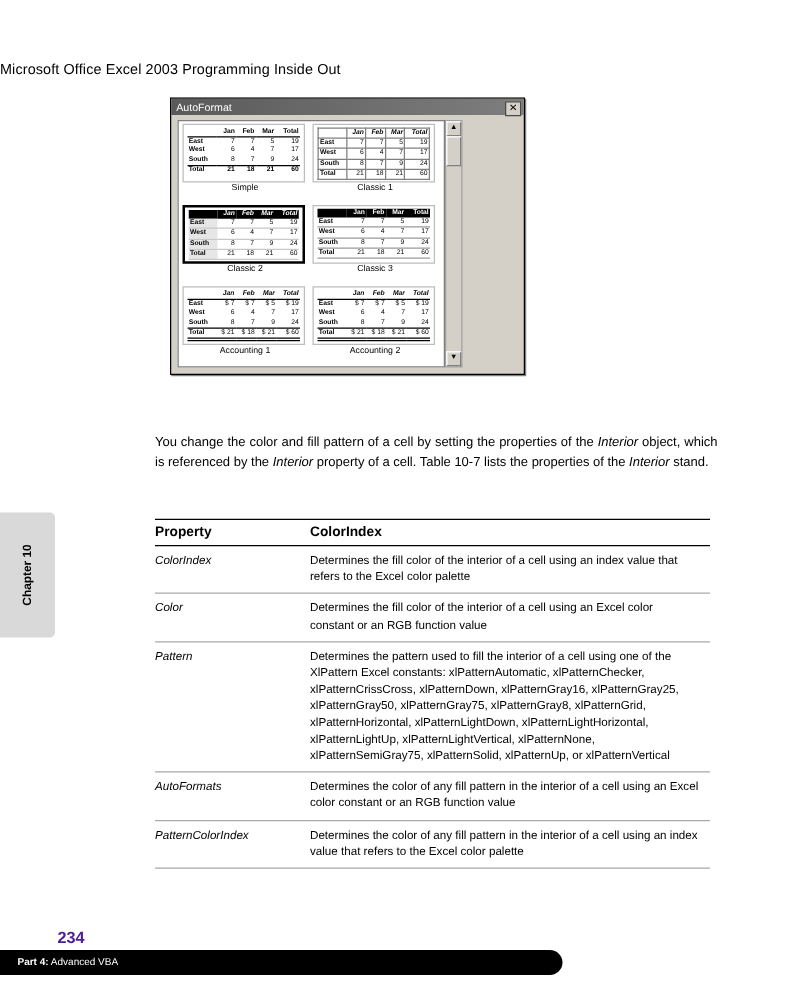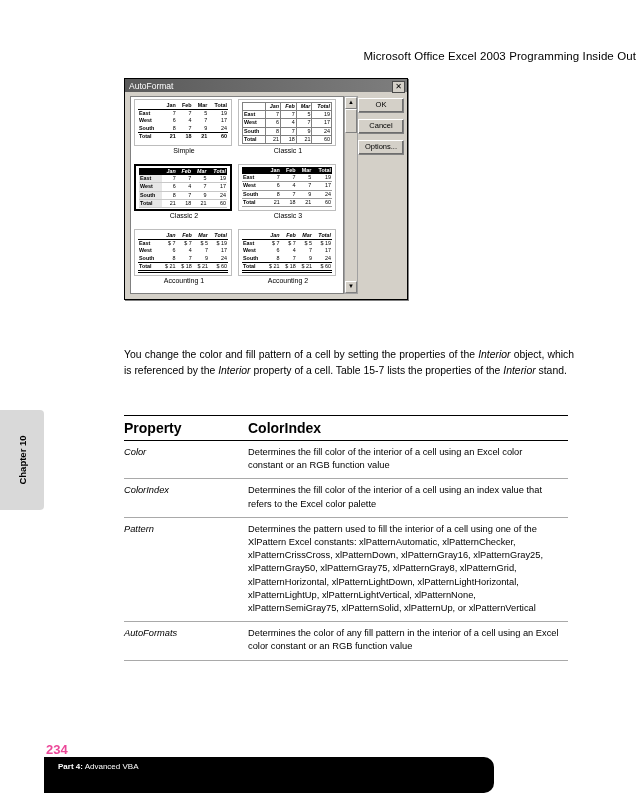--- a/index.html
+++ b/index.html
@@ -21,30 +21,30 @@
     height: 800px;
     background: #fff;
   }
 
   
   .running-head {
     position: absolute;
     top: 50px;
     left: 0;
     width: 636px;
-    text-align: right;
+    text-align: left;
     font-size: 11.5px;
     color: #000;
     letter-spacing: .1px;
   }
 
   
   .figure-wrap {
     position: absolute;
-    left: 124px;
+    left: 136px;
     top: 78px;
     width: 284px;
     height: 222px;
   }
   .dialog {
     width: 282px;
     height: 220px;
     background: #d4d0c8;
     border: 1px solid #000;
     box-shadow: 1px 1px 0 #808080;
@@ -262,21 +262,21 @@
     left: 124px;
     top: 415px;
     width: 444px;
     border-collapse: collapse;
     font-size: 9.3px;
     color: #000;
   }
   .prop-table th {
     text-align: left;
     font-weight: bold;
-    font-size: 14px;
+    font-size: 11px;
     padding: 4px 0 4px 0;
     border-bottom: 1.2px solid #000;
     border-top: 1.2px solid #000;
   }
   .prop-table th.col-prop { width: 118px; }
   .prop-table td {
     vertical-align: top;
     padding: 5px 8px 6px 0;
     border-bottom: .8px solid #a9a9a9;
     line-height: 13.2px;
@@ -311,32 +311,31 @@
     color: #000;
   }
 
   
   .page-number {
     position: absolute;
     left: 46px;
     top: 742px;
     font-size: 13px;
     font-weight: bold;
-    color: #ec4899;
+    color: #4c1d95;
   }
   .footer-bar {
     position: absolute;
     left: 0;
-    bottom: 7px;
+    bottom: 20px;
     width: 450px;
-    height: 36px;
+    height: 20px;
     background: #000;
     border-top-right-radius: 10px;
     border-bottom-right-radius: 10px;
-    margin-left: 44px;
   }
   .footer-bar .ftxt {
     position: absolute;
     left: 14px;
     top: 5px;
     font-size: 8px;
     color: #fff;
   }
   .footer-bar .ftxt b { font-weight: bold; }
 </style>
@@ -634,59 +633,58 @@
               </div>
             </div>
         </div>
 
         <div class="scroll-col">
           <div class="scroll-btn">▲</div>
           <div class="scroll-thumb"></div>
           <div class="scroll-btn scroll-bottom">▼</div>
         </div>
 
-        <div class="btn-col">
-          <div class="dlg-btn">OK</div>
-          <div class="dlg-btn">Cancel</div>
-          <div class="dlg-btn">Options...</div>
-        </div>
       </div>
     </div>
   </div>
 
 
   <div class="body-par">
-    <span>You change the color and fill pattern of a cell by setting the properties of the </span><i>Interior</i><span> object, which is referenced by the </span><i>Interior</i><span> property of a cell. Table 15-7 lists the properties of the </span><i>Interior</i><span> stand.</span>
+    <span>You change the color and fill pattern of a cell by setting the properties of the </span><i>Interior</i><span> object, which is referenced by the </span><i>Interior</i><span> property of a cell. Table 10-7 lists the properties of the </span><i>Interior</i><span> stand.</span>
   </div>
 
 
   <table class="prop-table">
     <thead>
       <tr>
         <th class="col-prop">Property</th>
         <th>ColorIndex</th>
       </tr>
     </thead>
     <tbody id="prop-rows">
         <tr>
+          <td class="prop-name">ColorIndex</td>
+          <td>Determines the fill color of the interior of a cell using an index value that refers to the Excel color palette</td>
+        </tr>
+        <tr>
           <td class="prop-name">Color</td>
           <td>Determines the fill color of the interior of a cell using an Excel color constant or an RGB function value</td>
-        </tr>
-        <tr>
-          <td class="prop-name">ColorIndex</td>
-          <td>Determines the fill color of the interior of a cell using an index value that refers to the Excel color palette</td>
         </tr>
         <tr>
           <td class="prop-name">Pattern</td>
           <td>Determines the pattern used to fill the interior of a cell using one of the XlPattern Excel constants: xlPatternAutomatic, xlPatternChecker, xlPatternCrissCross, xlPatternDown, xlPatternGray16, xlPatternGray25, xlPatternGray50, xlPatternGray75, xlPatternGray8, xlPatternGrid, xlPatternHorizontal, xlPatternLightDown, xlPatternLightHorizontal, xlPatternLightUp, xlPatternLightVertical, xlPatternNone, xlPatternSemiGray75, xlPatternSolid, xlPatternUp, or xlPatternVertical</td>
         </tr>
         <tr>
           <td class="prop-name">AutoFormats</td>
           <td>Determines the color of any fill pattern in the interior of a cell using an Excel color constant or an RGB function value</td>
         </tr>
+        <tr>
+          <td class="prop-name">PatternColorIndex</td>
+          <td>Determines the color of any fill pattern in the interior of a cell using an index value that refers to the Excel color palette</td>
+        </tr>
       </tbody>
   </table>
 
   <div class="chapter-tab">
     <span>Chapter 10</span>
   </div>
 
   <div class="page-number">234</div>
   <div class="footer-bar">
     <div class="ftxt">

